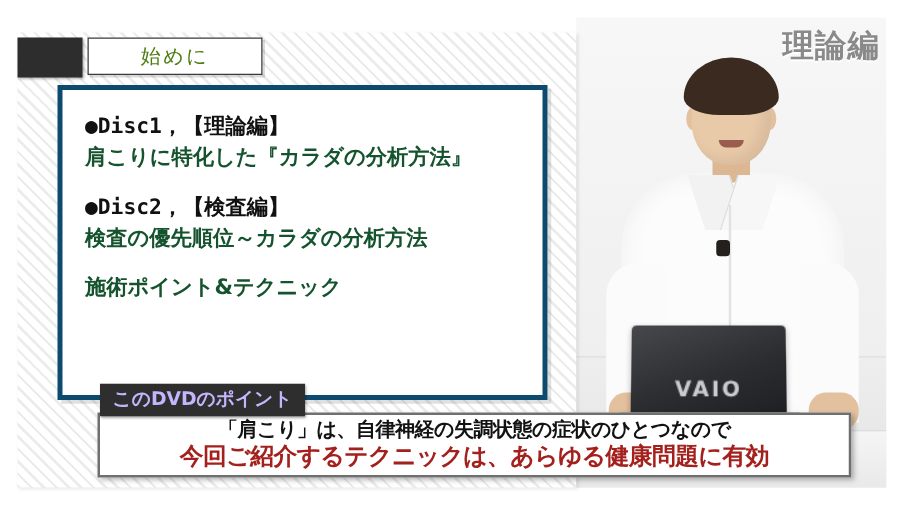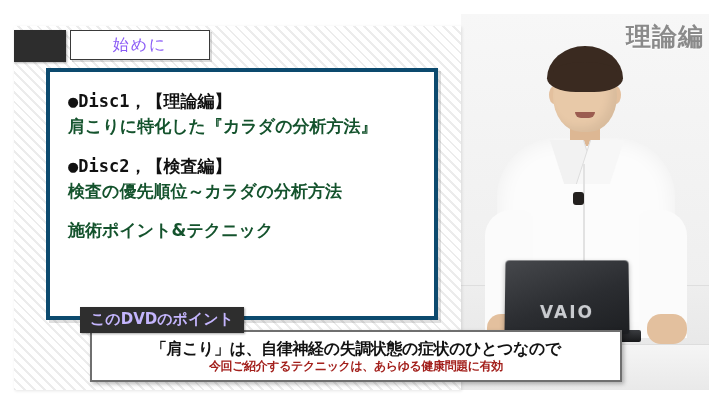--- a/index.html
+++ b/index.html
@@ -133,21 +133,21 @@
   }
   .tab-box{
     position:absolute; left:70px; top:30px;
     width:140px; height:30px;
     background:#ffffff; border:1px solid #3a3a3a;
     box-shadow:2px 2px 0 rgba(0,0,0,.14);
     display:flex; align-items:center; justify-content:center;
   }
   .tab-box span{
     font-family:"DejaVu Sans","Liberation Sans",sans-serif;
-    font-size:16px; color:#8b5cf6; letter-spacing:2px;
+    font-size:16px; color:#4d7c0f; letter-spacing:2px;
   }
 
   
   .content-box{
     position:absolute; left:46px; top:68px;
     width:392px; height:252px;
     background:#ffffff; border:4px solid #0c4a6e;
     box-shadow:3px 3px 0 rgba(0,0,0,.12);
     padding:18px 0 0 18px;
   }
@@ -168,36 +168,35 @@
     position:absolute; left:80px; top:307px;
     background:#2e2e2e; color:#c4b5fd;
     padding:3px 10px 4px 10px;
     font-family:"DejaVu Sans","Liberation Sans",sans-serif;
     font-size:15px; font-weight:bold; letter-spacing:0px;
     box-shadow:1px 1px 2px rgba(0,0,0,.35);
     white-space:nowrap; z-index:6;
   }
   .caption-box{
     position:absolute; left:78px; top:330px;
-    width:532px; height:52px;
+    width:603px; height:52px;
     background:#ffffff; border:2px solid #6f6f6f;
     box-shadow:2px 2px 4px rgba(0,0,0,.28);
     display:flex; flex-direction:column;
     align-items:center; justify-content:center;
     z-index:5;
-    margin-left:12px;
   }
   .cap-line1{
     font-family:"DejaVu Sans","Liberation Sans",sans-serif;
     font-size:16px; font-weight:bold; color:#121212;
     letter-spacing:-0.4px; white-space:nowrap; line-height:1.25;
   }
   .cap-line2{
     font-family:Liberation Serif, serif;
-    font-size:12px; font-weight:bold; color:#a3201c;
+    font-size:19px; font-weight:bold; color:#a3201c;
     letter-spacing:-0.4px; white-space:nowrap; line-height:1.25;
   }
 </style>
 </head>
 <body>
 
 <div id="stage">
 
   <div class="video-pane">
     <div class="vp-backwall"></div>

